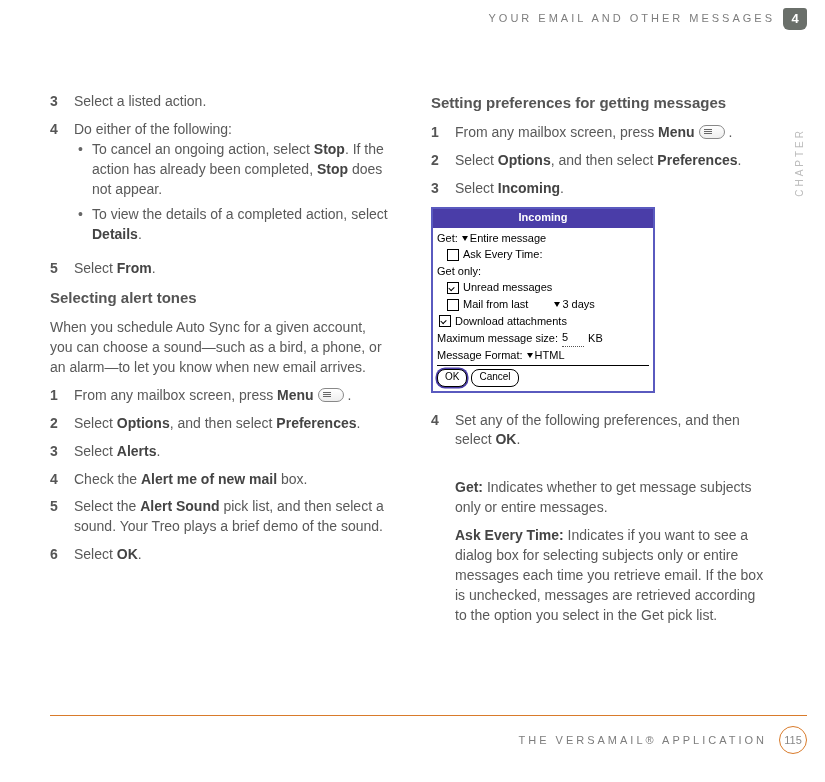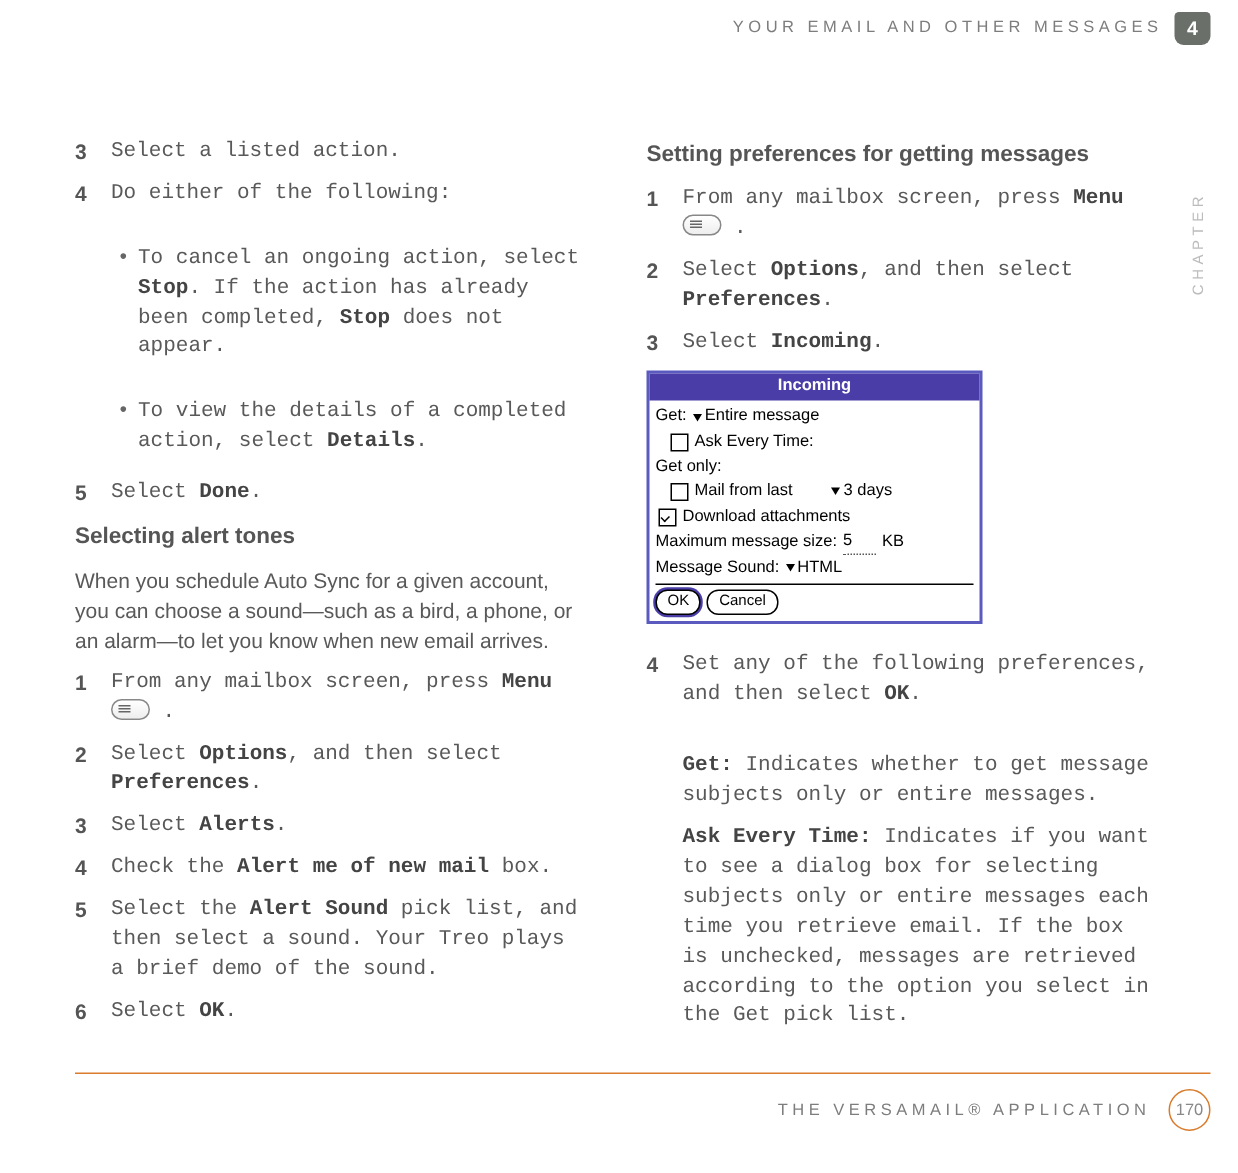--- a/index.html
+++ b/index.html
@@ -66,22 +66,22 @@
   .col {
     width: 340px;
     font-size: 14px;
     line-height: 1.42;
   }
   .col p { margin: 4px 0 8px 0; }
   .col .h { font-weight: bold; color: #555; margin: 8px 0 10px 0; font-size: 15px; }
   .col b.w { color: #444; text-align: right; }
   .step { display: flex; margin-bottom: 8px; }
   .step .num { width: 24px; flex: 0 0 24px; font-weight: bold; color: #555; }
-  .step .body { flex: 1; font-family: Liberation Mono, monospace; }
-  .bullet { display: flex; margin-top: 23px; margin-bottom: 6px; padding-left: 4px; }
+  .step .body { flex: 1; }
+  .bullet { display: flex; margin-top: 0; margin-bottom: 6px; padding-left: 4px; }
   .bullet::before { content: "•"; color: #666; width: 14px; display: inline-block; }
   .bullet .bt { flex: 1; }
 
   .menu-icon {
     display: inline-block;
     width: 24px;
     height: 12px;
     border: 1px solid #888;
     border-radius: 8px;
     vertical-align: -2px;
@@ -178,21 +178,21 @@
           </div>
         <div class="bullet">
             <div class="bt">
           <span>To view the details of a completed action, select </span><b class="w">Details</b><span>.</span>
         </div>
           </div>
       </div>
     </div>
     <div class="step">
       <div class="num">5</div>
-      <div class="body"><span>Select </span><b class="w">Done</b><span>.</span></div>
+      <div class="body"><span>Select </span><b class="w">From</b><span>.</span></div>
     </div>
 
     <div class="h">Selecting alert tones</div>
     <p>When you schedule Auto Sync for a given account, you can choose a sound—such as a bird, a phone, or an alarm—to let you know when new email arrives.</p>
 
     <div class="step">
       <div class="num">1</div>
       <div class="body"><span>From any mailbox screen, press </span><b class="w">Menu</b> <span class="menu-icon"></span> .</div>
     </div>
     <div class="step">
@@ -243,40 +243,44 @@
               <span>Entire message</span>
             </span>
         </div>
         <div class="row">
           <span class="chk"></span>
           <span>Ask Every Time:</span>
         </div>
         <div class="row">
             <span>Get only:</span>
           </div>
+        <div class="row">
+          <span class="chk checked big"></span>
+          <span>Unread messages</span>
+        </div>
         <div class="row">
           <span class="chk"></span>
           <span>Mail from last</span>
           <span style="width:18px"></span>
           <span class="dd">
               <span class="tri"></span>
               <span>3 days</span>
             </span>
         </div>
         <div class="row">
           <span class="chk checked big" style="margin-left:2px"></span>
           <span>Download attachments</span>
         </div>
         <div class="row">
           <span>Maximum message size:</span>
           <span class="dotted">5</span>
           <span>KB</span>
         </div>
         <div class="row">
-          <span>Message Sound:</span>
+          <span>Message Format:</span>
           <span class="dd">
               <span class="tri"></span>
               <span>HTML</span>
             </span>
         </div>
         <div class="btnrow">
           <span class="pbtn primary">OK</span>
           <span class="pbtn">Cancel</span>
         </div>
       </div>
@@ -288,14 +292,14 @@
         <p style="margin:0 0 28px 0"><span>Set any of the following preferences, and then select </span><b class="w">OK</b><span>.</span></p>
         <p><b class="w">Get:</b><span> Indicates whether to get message subjects only or entire messages.</span></p>
         <p><b class="w">Ask Every Time:</b><span> Indicates if you want to see a dialog box for selecting subjects only or entire messages each time you retrieve email. If the box is unchecked, messages are retrieved according to the option you select in the Get pick list.</span></p>
       </div>
     </div>
   </div>
 </div>
 
 <div class="footer">
   <span class="ftitle">THE VERSAMAIL® APPLICATION</span>
-  <span class="pnum">170</span>
+  <span class="pnum">115</span>
 </div>
 
 </body></html>

